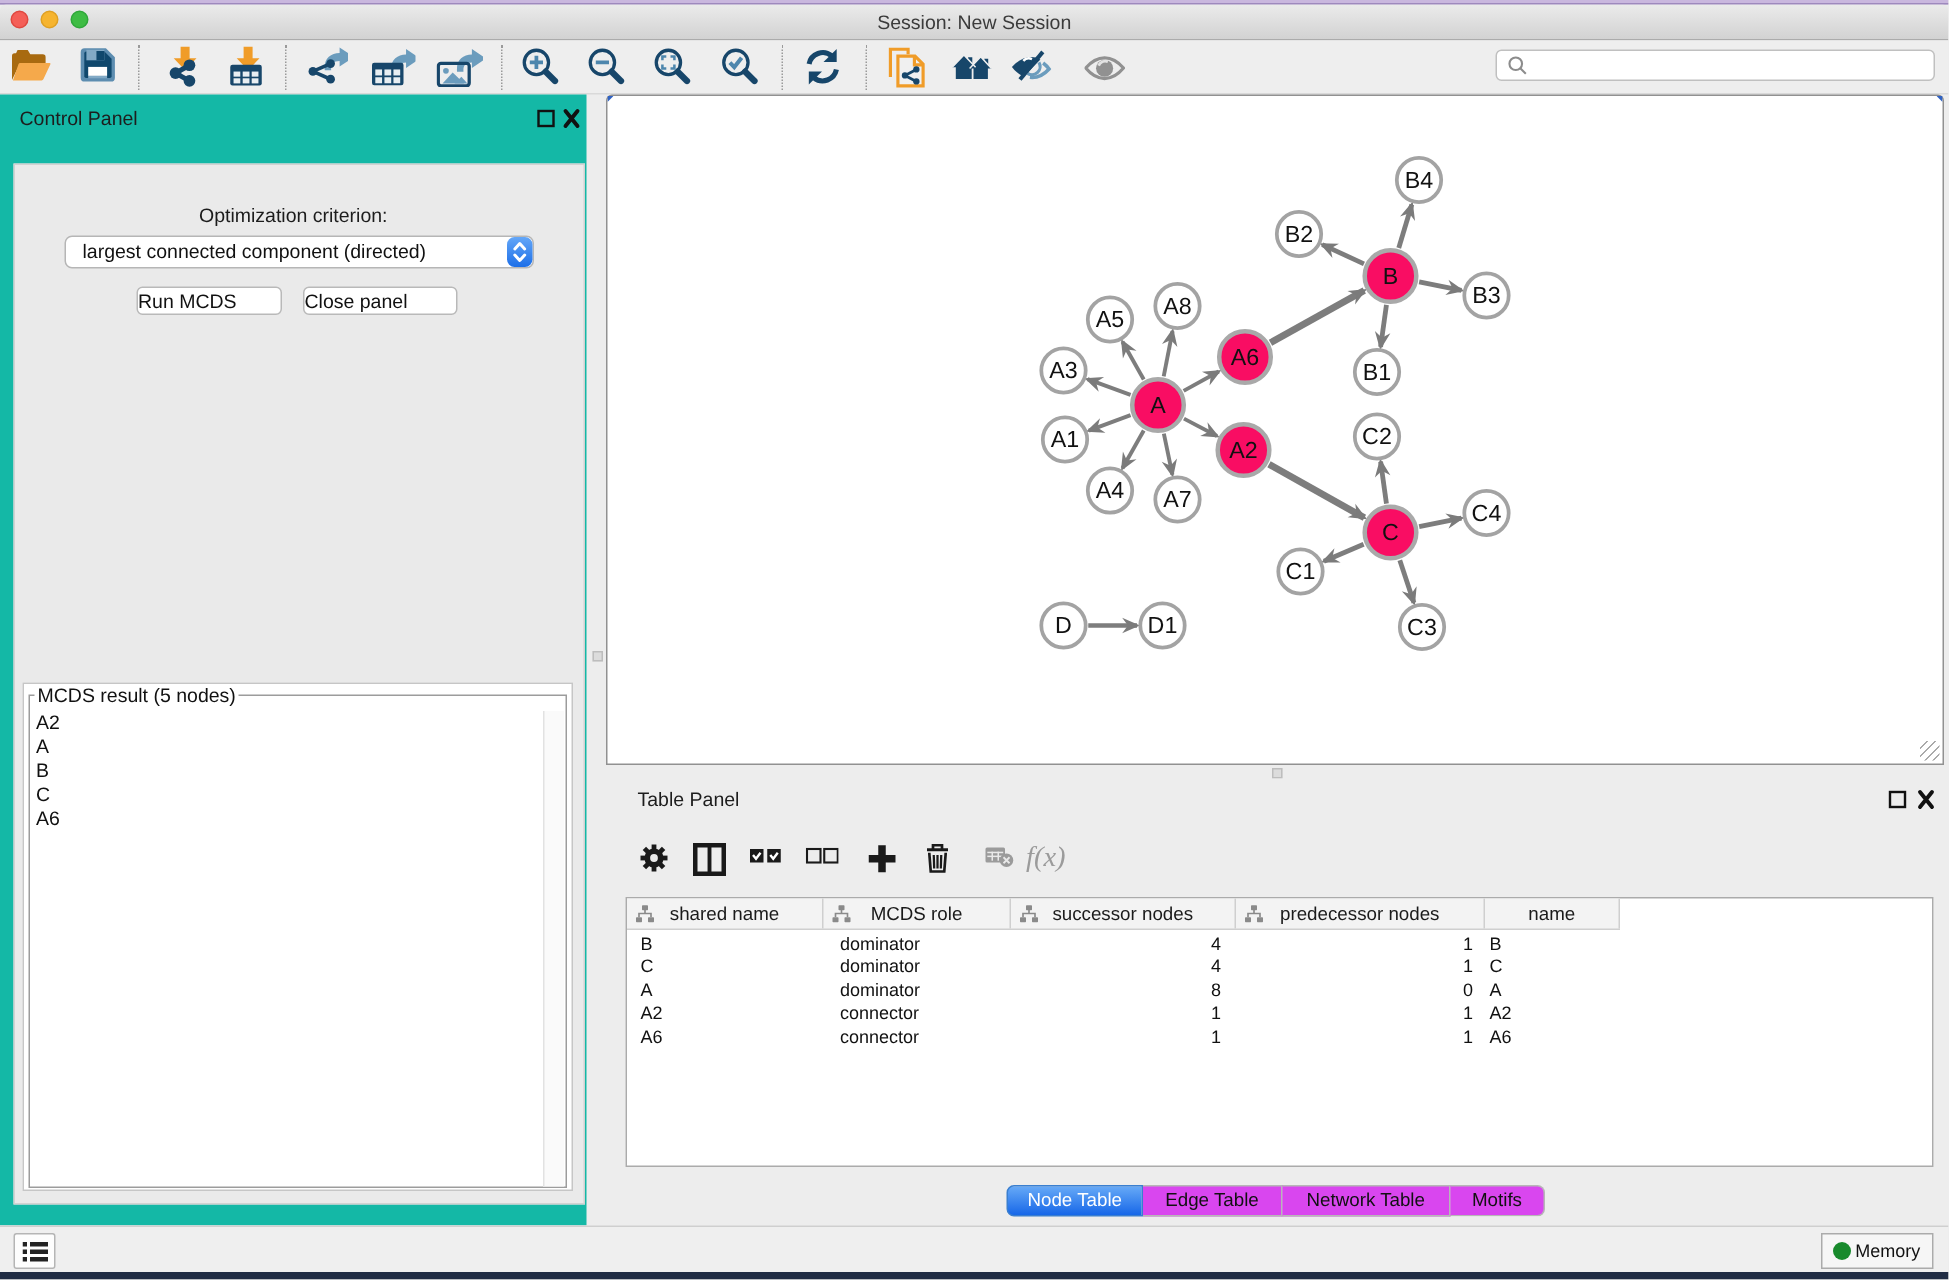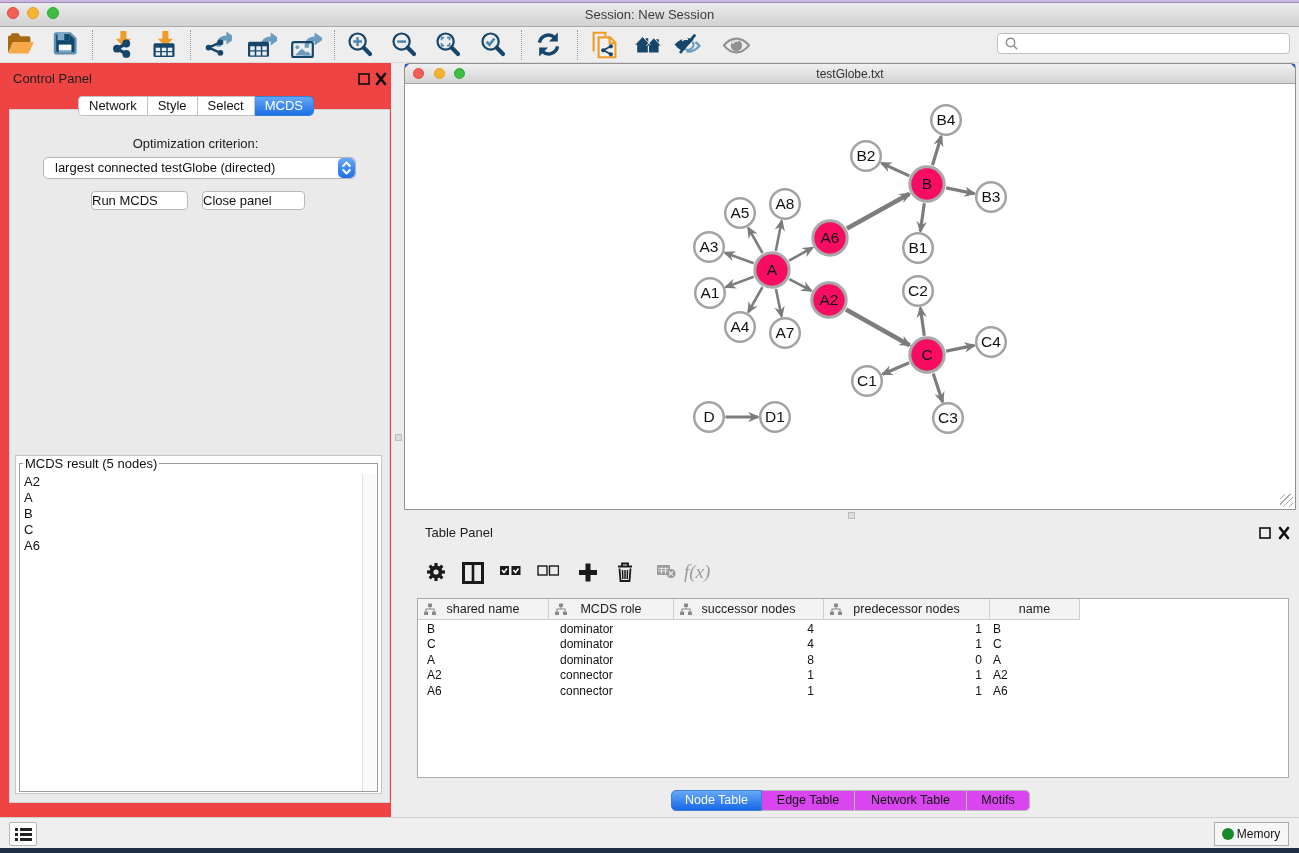--- a/index.html
+++ b/index.html
@@ -11,21 +11,21 @@
 #titlebar { left:0; top:3px; width:1299px; height:24px;
   background:linear-gradient(#ebebeb,#d2d2d2); border-bottom:1px solid #ababab;
   border-radius:4px 4px 0 0; }
 #titlebar .tl { position:absolute; width:12px; height:12px; border-radius:50%; top:4px; }
 #title { width:100%; text-align:center; font-size:13px; color:#3b3b3b; line-height:24px; }
 #toolbar { left:0; top:27px; width:1299px; height:36px; background:#eeeeee; border-bottom:1px solid #d9d9d9; }
 .sep { position:absolute; top:3px; height:30px; width:0; border-left:1px dotted #9a9a9a; }
 .ticon { position:absolute; top:5px; }
 #search { left:997px; top:6px; width:293px; height:21px; background:#fff; border:1px solid #c0c0c0; border-radius:4px; }
 
-#cpanel { left:0; top:63px; width:391px; height:754px; background:#ef4444; }
+#cpanel { left:0; top:63px; width:391px; height:754px; background:#14b8a6; }
 #cpTitle { left:13px; top:8px; font-size:13px; color:#1d1d1d; }
 #cpBox { left:9px; top:46px; width:381px; height:694px; background:#eaeaea; border:1px solid #d2d2d2; }
 #tabs { left:78px; top:33px; height:20px; display:flex; font-size:13px; z-index:3; }
 #tabs .tab { background:#fff; border:1px solid #c3c3c3; border-left:none; padding:0 10px; line-height:18px; color:#111; }
 #tabs .tab:first-child { border-left:1px solid #c3c3c3; border-radius:4px 0 0 4px; }
 #tabs .tab.sel { background:linear-gradient(#64a7f8,#1d6fe8); color:#fff; border-color:#3a7fd0; border-radius:0 5px 5px 0; }
 #optlbl { left:0; top:73px; width:391px; text-align:center; font-size:13px; color:#1c1c1c; }
 #dropdown { left:43px; top:94px; width:313px; height:22px; background:#fff; border:1px solid #b6b6b6; border-radius:5px; font-size:13px; color:#111; line-height:20px; padding-left:11px; }
 #dropbtn { left:338px; top:95px; width:17px; height:20px; background:linear-gradient(#64a7f8,#1d6fe8); border-radius:5px; }
 .btn { position:absolute; height:19px; background:#fff; border:1px solid #b9b9b9; border-radius:4px; font-size:13px; color:#111; line-height:17px; }
@@ -217,50 +217,38 @@
       </svg>
     </div>
 </div>
 <div id="cpanel" class="abs">
   <div id="cpTitle" class="abs">Control Panel</div>
   <svg class="abs" style="left:357px;top:9px" width="30" height="15" viewBox="0 0 30 15">
     <rect x="2" y="2" width="10" height="10" fill="none" stroke="#111" stroke-width="1.6"></rect>
     <path d="M20 2 L28 12 M28 2 L20 12" stroke="#111" stroke-width="2.6" stroke-linecap="round"></path>
   </svg>
   <div id="cpBox" class="abs"></div>
-  <div id="tabs" class="abs">
-    <div class="tab">Network</div>
-      <div class="tab">Style</div>
-      <div class="tab">Select</div>
-      <div class="tab sel">MCDS</div>
-  </div>
   <div id="optlbl" class="abs">Optimization criterion:</div>
-  <div id="dropdown" class="abs">largest connected testGlobe (directed)</div>
+  <div id="dropdown" class="abs">largest connected component (directed)</div>
   <div id="dropbtn" class="abs"><svg width="17" height="20" viewBox="0 0 17 20">
         <path d="M5.2 8 L8.5 4.4 L11.8 8" fill="none" stroke="#fff" stroke-width="2" stroke-linecap="round" stroke-linejoin="round"></path>
         <path d="M5.2 12 L8.5 15.6 L11.8 12" fill="none" stroke="#fff" stroke-width="2" stroke-linecap="round" stroke-linejoin="round"></path>
       </svg></div>
   <div class="btn abs" style="left:91px;top:128px;width:97px">Run MCDS</div>
   <div class="btn abs" style="left:202px;top:128px;width:103px">Close panel</div>
   <div id="resWhite" class="abs">
     <div id="fieldset">
       <div id="legend">MCDS result (5 nodes)</div>
       <div id="reslist">A2<br>A<br>B<br>C<br>A6</div>
       <div id="scrollv"></div>
     </div>
   </div>
 </div>
 <div id="vhandle" class="abs"></div>
 <div id="gwin" class="abs">
-  <div id="gtitle">
-    <div class="tl red" style="left:8px"></div>
-    <div class="tl yel" style="left:29px"></div>
-    <div class="tl grn" style="left:49px"></div>
-    testGlobe.txt
-  </div>
   <div id="grip"></div>
   <svg style="position:absolute;left:0;top:0" width="4" height="4" viewBox="0 0 4 4">
       <path d="M0 0 H4 L0 4 z" fill="#2f62c4"></path>
     </svg>
   <svg style="position:absolute;right:0;top:0" width="4" height="4" viewBox="0 0 4 4">
       <path d="M0 0 H4 V4 z" fill="#2f62c4"></path>
     </svg>
 </div>
 <svg id="graph" width="892" height="426" style="position:absolute;left:404px;top:84px">
 <defs>

